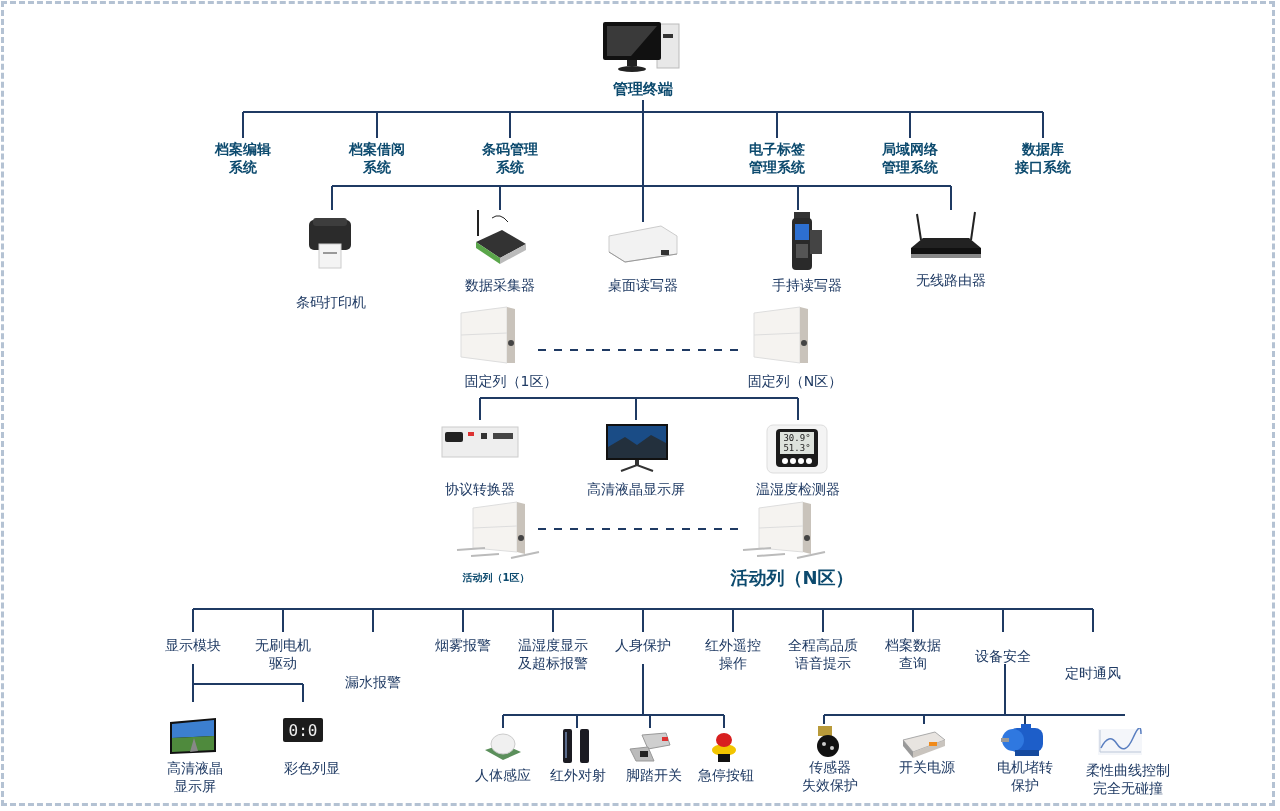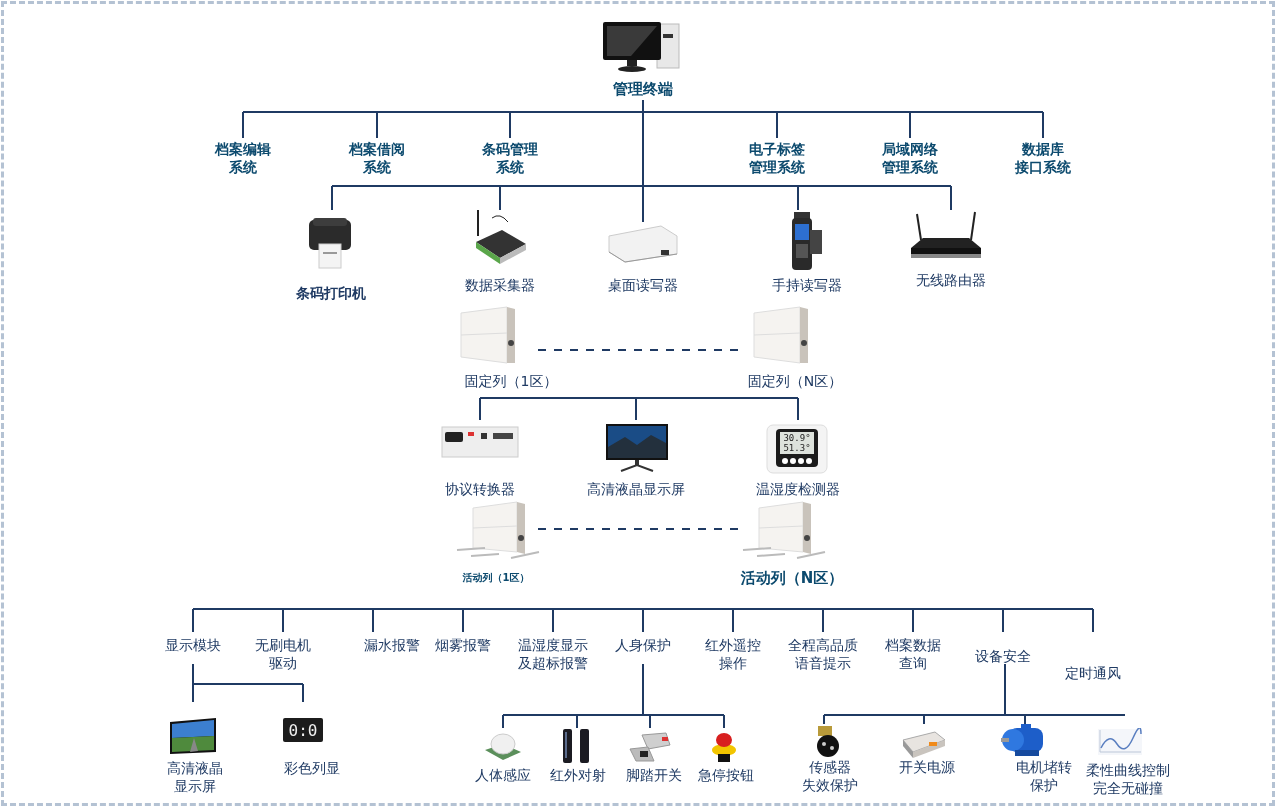--- a/index.html
+++ b/index.html
@@ -114,21 +114,21 @@
   </div>
 
 <div class="ico" style="left:330px;top:214px;">
   <svg width="50" height="56" viewBox="0 0 50 56">
       <rect x="4" y="6" width="42" height="30" rx="5" fill="#2b2b2b"></rect>
       <rect x="8" y="4" width="34" height="8" rx="3" fill="#3d3d3d"></rect>
       <rect x="14" y="30" width="22" height="24" fill="#f4f4f4" stroke="#ccc"></rect>
       <rect x="18" y="38" width="14" height="2" fill="#999"></rect>
     </svg>
 </div>
-<div class="lbl" style="left:331px;top:284px;font-weight:bold;">条码打印机</div>
+<div class="lbl" style="left:331px;top:293px;">条码打印机</div>
 
 <div class="ico" style="left:500px;top:208px;">
   <svg width="60" height="60" viewBox="0 0 60 60">
       <line x1="8" y1="2" x2="8" y2="28" stroke="#222" stroke-width="2"></line>
       <path d="M22 10 Q30 4 38 14" stroke="#222" fill="none"></path>
       <path d="M6 34 L32 22 L56 36 L30 50Z" fill="#333"></path>
       <path d="M6 34 L30 50 L30 56 L6 40Z" fill="#5aa64a"></path>
       <path d="M30 50 L56 36 L56 42 L30 56Z" fill="#bbb"></path>
     </svg>
 </div>
@@ -237,32 +237,32 @@
   <svg width="86" height="60" viewBox="0 0 86 60">
       <path d="M18 8 L62 2 L62 52 L18 48Z" fill="#f5f3f0" stroke="#ddd"></path>
       <path d="M62 2 L70 4 L70 54 L62 52Z" fill="#c9c3bb"></path>
       <line x1="18" y1="28" x2="62" y2="26" stroke="#ddd"></line>
       <circle cx="66" cy="38" r="3" fill="#444"></circle>
       <line x1="2" y1="50" x2="30" y2="48" stroke="#bbb" stroke-width="2"></line>
       <line x1="16" y1="56" x2="44" y2="54" stroke="#bbb" stroke-width="2"></line>
       <line x1="56" y1="58" x2="84" y2="52" stroke="#bbb" stroke-width="2"></line>
     </svg>
 </div>
-<div class="lbl b" style="left:792px;top:569px;font-size:15px;">活动列（N区）</div>
+<div class="lbl b" style="left:792px;top:569px;font-size:18px;">活动列（N区）</div>
 
 <div id="fn-row">
     <div class="lbl" style="left: 193px; top: 636px;">
       <div>显示模块</div>
       <div></div>
     </div>
     <div class="lbl" style="left: 283px; top: 636px;">
       <div>无刷电机</div>
       <div>驱动</div>
     </div>
-    <div class="lbl" style="left: 373px; top: 636px; margin-left: 19px;">
+    <div class="lbl" style="left: 373px; top: 673px;">
       <div>漏水报警</div>
       <div></div>
     </div>
     <div class="lbl" style="left: 463px; top: 636px;">
       <div>烟雾报警</div>
       <div></div>
     </div>
     <div class="lbl" style="left: 553px; top: 636px;">
       <div>温湿度显示</div>
       <div>及超标报警</div>
@@ -375,21 +375,21 @@
 
 <div class="ico" style="left:1024px;top:724px;">
   <svg width="50" height="34" viewBox="0 0 50 34">
       <rect x="10" y="4" width="34" height="24" rx="8" fill="#1d5ec9"></rect>
       <circle cx="14" cy="16" r="11" fill="#2f78e0"></circle>
       <rect x="2" y="14" width="8" height="4" fill="#999"></rect>
       <rect x="16" y="26" width="24" height="6" fill="#164a9e"></rect>
       <rect x="22" y="0" width="10" height="5" fill="#1d5ec9"></rect>
     </svg>
 </div>
-<div class="lbl" style="left:1025px;top:758px;margin-left:19px;">
+<div class="lbl" style="left:1025px;top:758px;">
     <div>电机堵转</div>
     <div>保护</div>
   </div>
 
 <div class="ico" style="left:1120px;top:728px;">
   <svg width="46" height="28" viewBox="0 0 46 28">
       <rect x="1" y="1" width="44" height="26" fill="#f4f6fa"></rect>
       <line x1="3" y1="24" x2="44" y2="24" stroke="#bcc7d8"></line>
       <line x1="3" y1="2" x2="3" y2="24" stroke="#bcc7d8"></line>
       <path d="M4 20 Q12 4 20 16 T36 10 T44 6" stroke="#5a7fc0" fill="none" stroke-width="1.5"></path>

